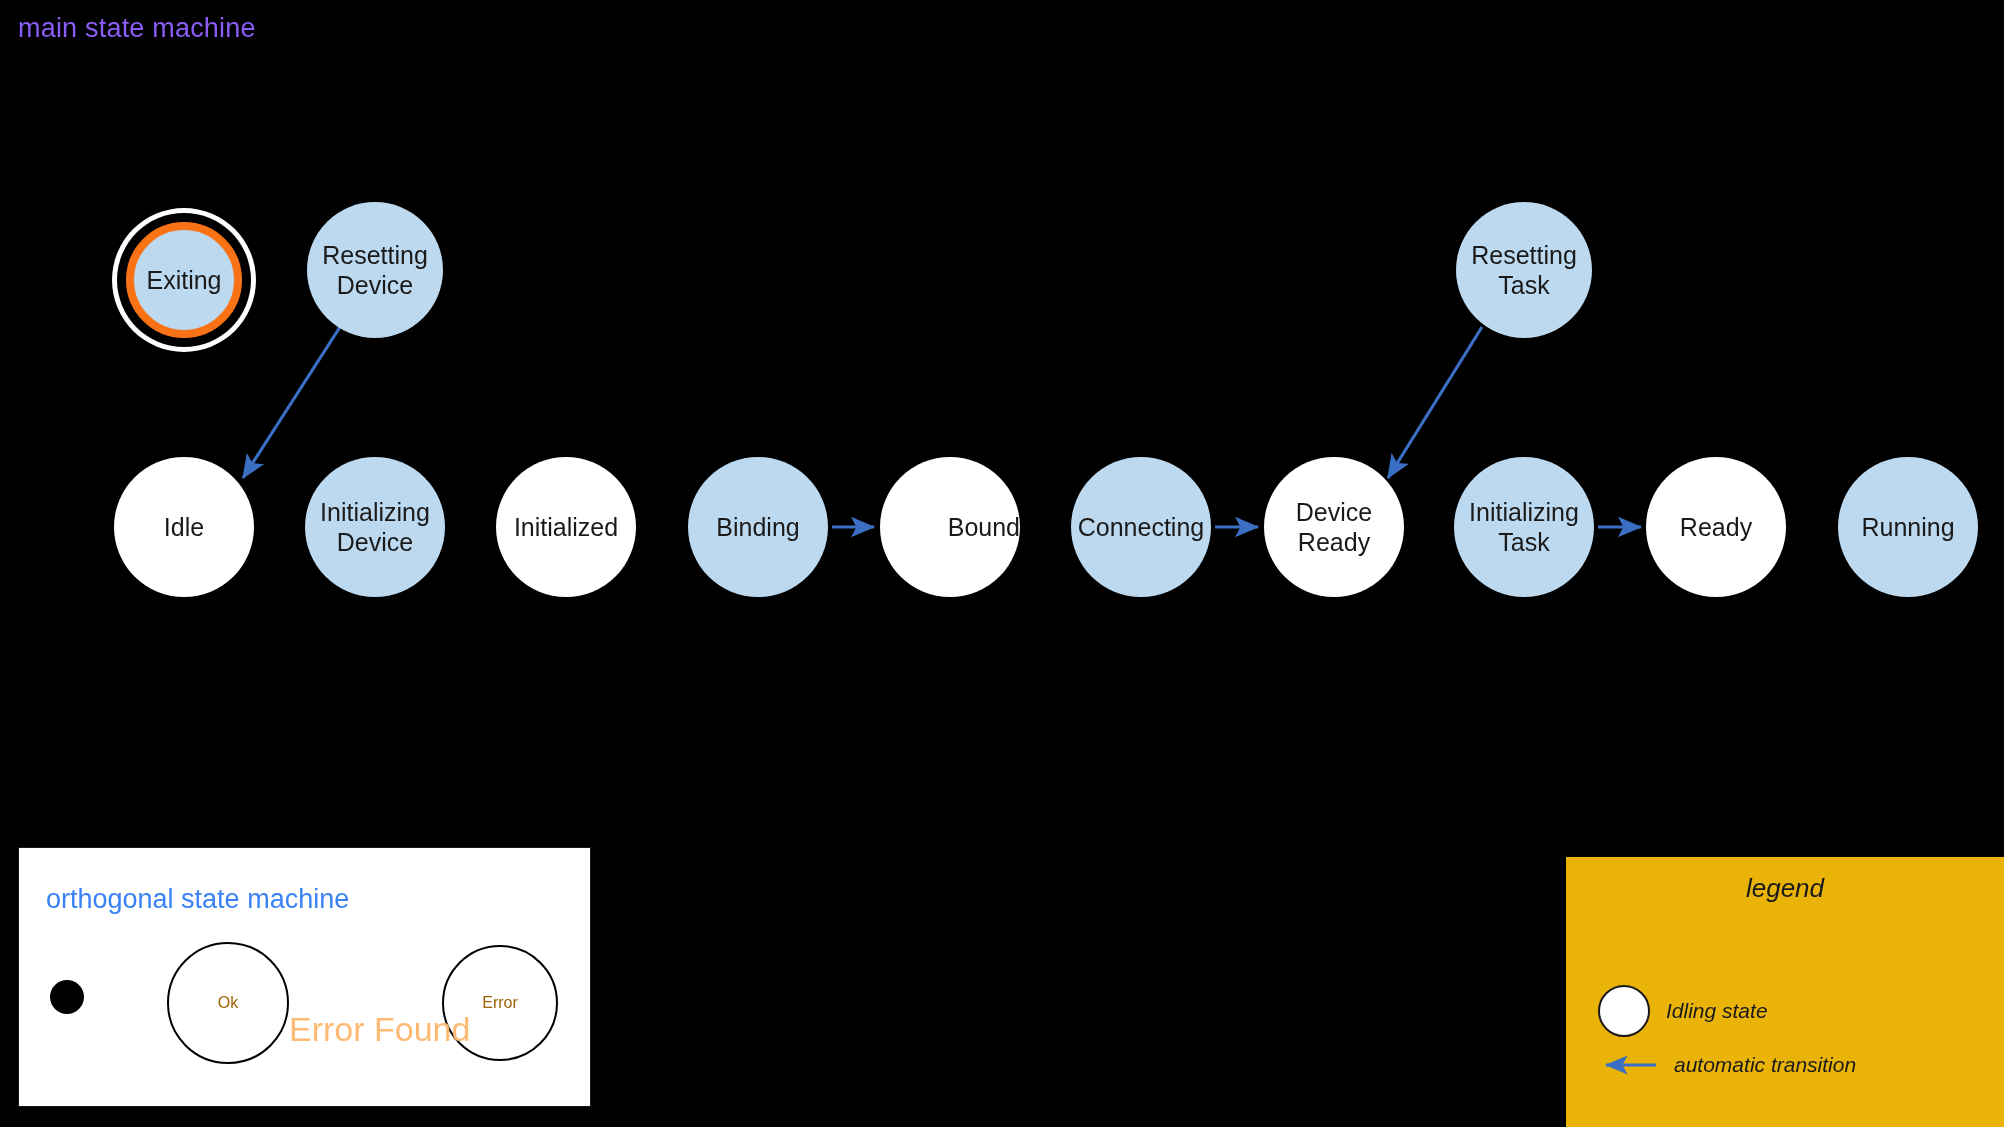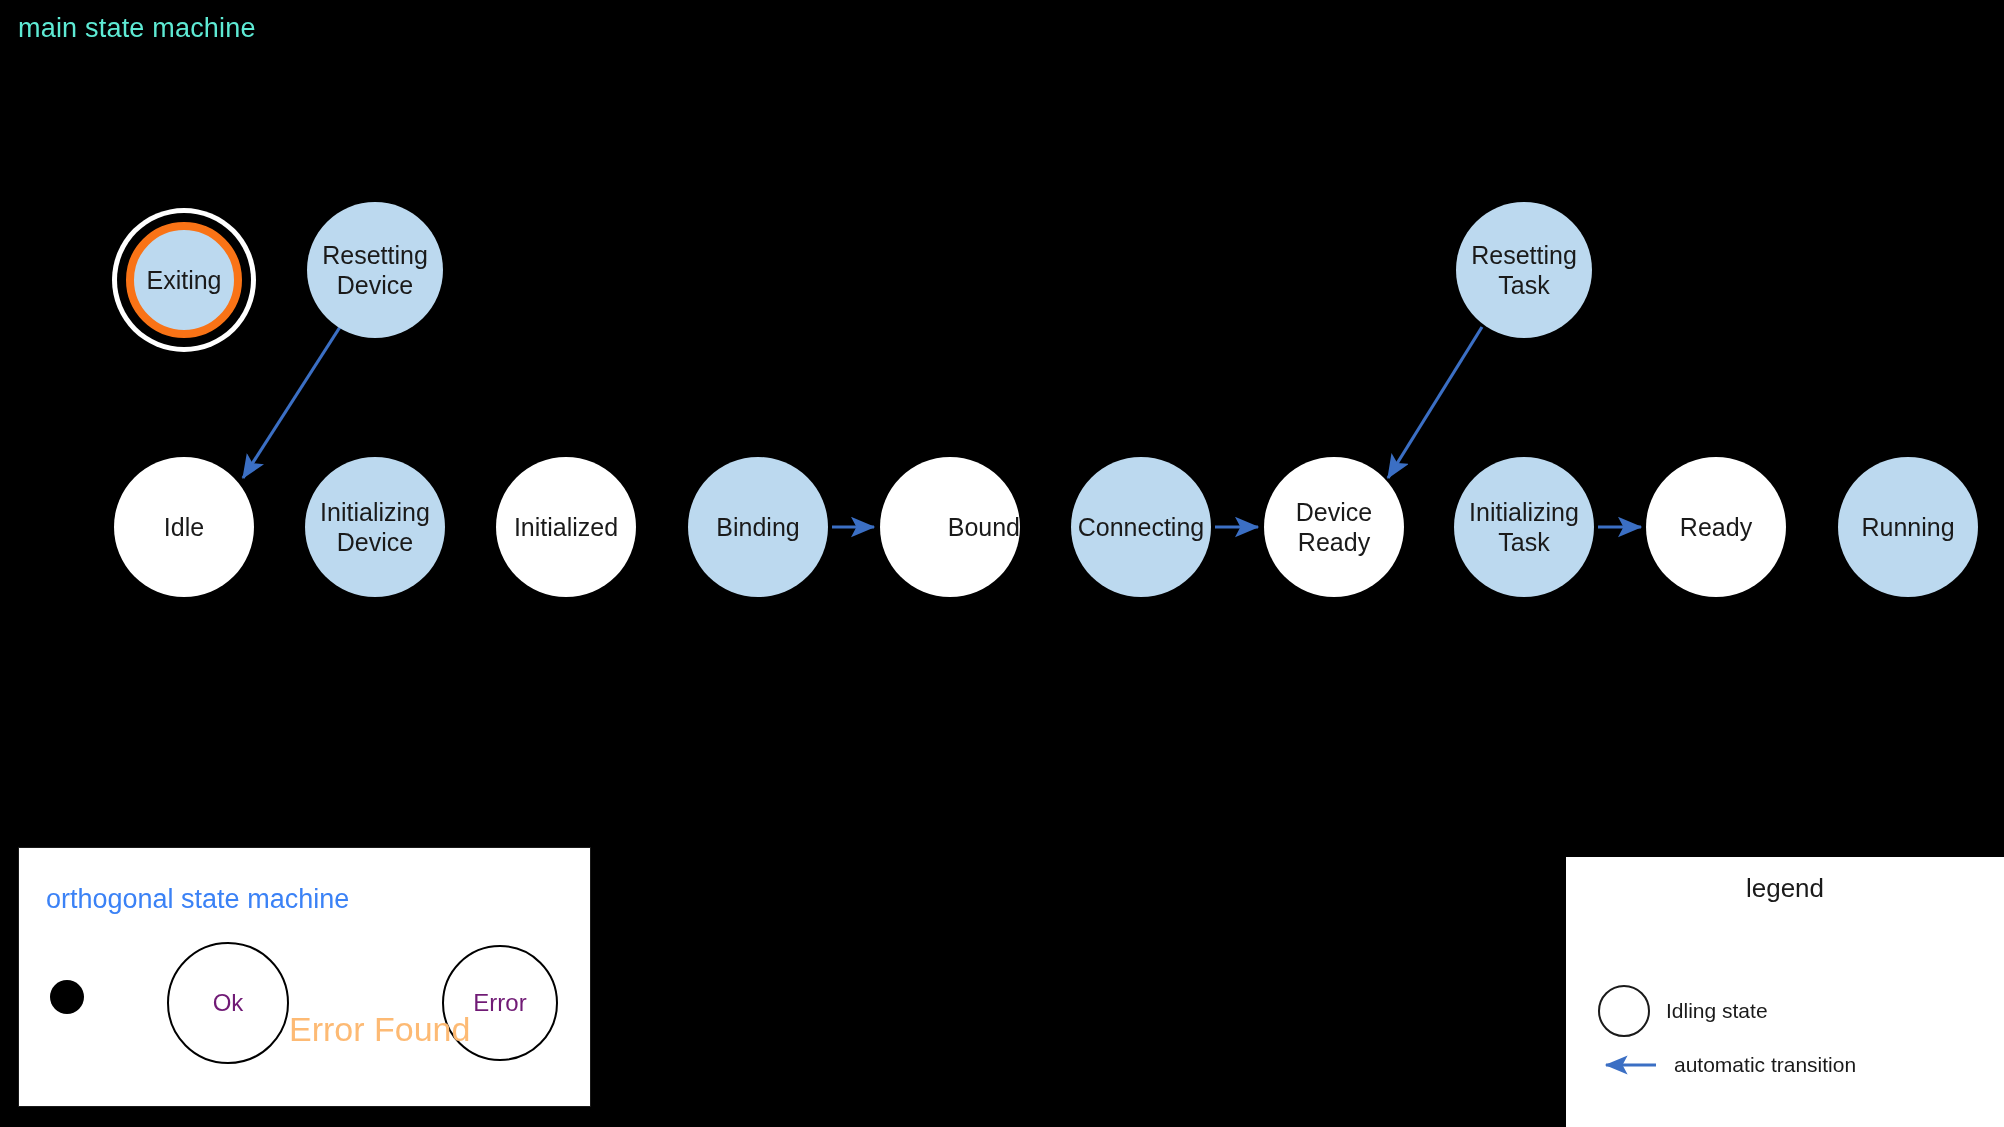--- a/index.html
+++ b/index.html
@@ -21,21 +21,21 @@
     width: 2004px;
     height: 1127px;
   }
 
   
   .diagram-title {
     position: absolute;
     left: 18px;
     top: 13px;
     font-size: 27px;
-    color: #5eead4;
+    color: #8b5cf6;
     letter-spacing: 0.2px;
     white-space: nowrap;
   }
 
   
   .state {
     position: absolute;
     border-radius: 50%;
     display: flex;
     align-items: center;
@@ -87,39 +87,40 @@
   }
   .ortho-state {
     position: absolute;
     border-radius: 50%;
     border: 2px solid #000000;
     background: #ffffff;
     box-sizing: border-box;
     display: flex;
     align-items: center;
     justify-content: center;
-    font-size: 24px;
-    color: #701a75;
+    font-size: 16px;
+    color: #a16207;
   }
   .ortho-edge-label {
     position: absolute;
     font-size: 34px;
     color: #fdba74;
     white-space: nowrap;
   }
 
   
   .legend-panel {
     position: absolute;
     left: 1566px;
     top: 857px;
     width: 438px;
     height: 270px;
-    background: #ffffff;
-    box-sizing: border-box;
+    background: #eab308;
+    box-sizing: border-box;
+    font-style: italic;
   }
   .legend-title {
     position: absolute;
     top: 16px;
     left: 0;
     width: 100%;
     text-align: center;
     font-size: 26px;
     color: #1a1a1a;
   }

